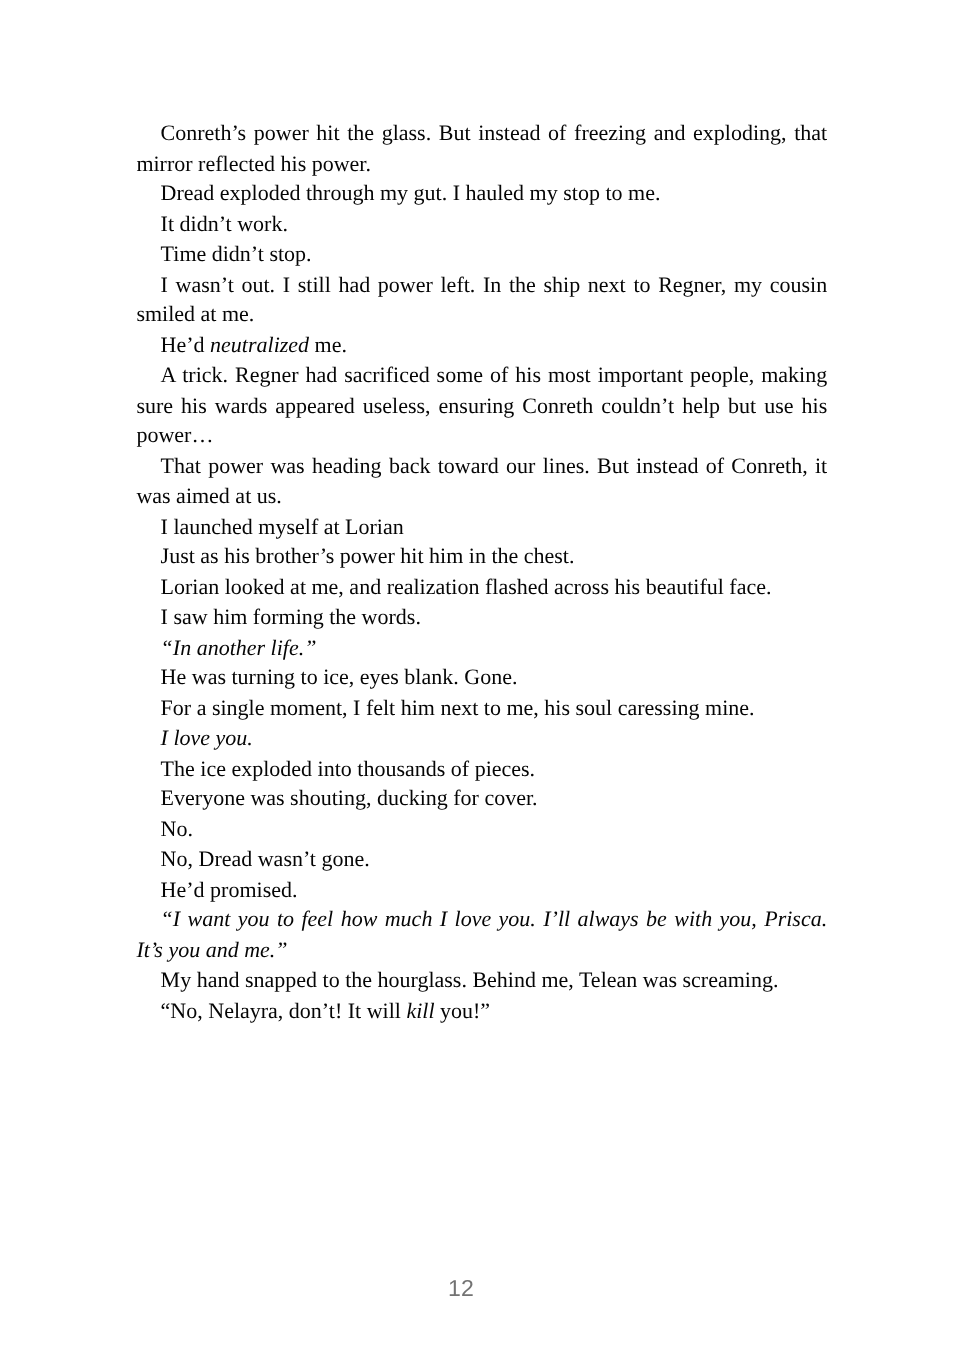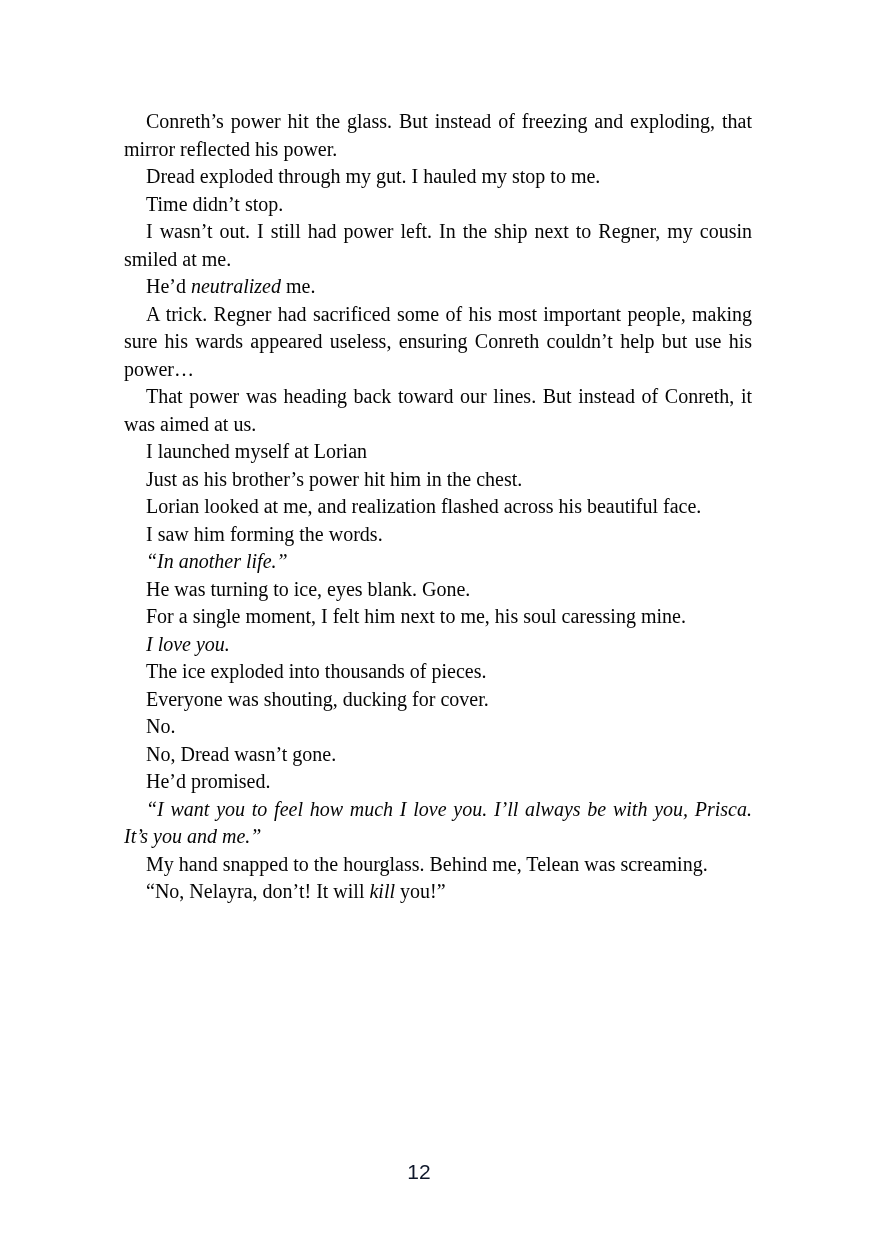--- a/index.html
+++ b/index.html
@@ -39,30 +39,31 @@
     margin-top: 20px;
   }
   .page-number {
     position: absolute;
     top: 1160px;
     left: 0;
     width: 838px;
     text-align: center;
     font-family: "Liberation Sans", sans-serif;
     font-size: 21px;
-    color: #0f172a;
+    color: #737373;
   }
 </style>
 </head>
 <body>
 
 <div class="page">
   <div class="page-text">
       <p class="para"><span>Conreth’s power hit the glass. But instead of freezing and exploding, that mirror reflected his power.</span></p>
       <p class="para"><span>Dread exploded through my gut. I hauled my stop to me.</span></p>
+      <p class="para"><span>It didn’t work.</span></p>
       <p class="para"><span>Time didn’t stop.</span></p>
       <p class="para"><span>I wasn’t out. I still had power left. In the ship next to Regner, my cousin smiled at me.</span></p>
       <p class="para"><span>He’d </span><em>neutralized</em><span> me.</span></p>
       <p class="para"><span>A trick. Regner had sacrificed some of his most important people, making sure his wards appeared useless, ensuring Conreth couldn’t help but use his power…</span></p>
       <p class="para"><span>That power was heading back toward our lines. But instead of Conreth, it was aimed at us.</span></p>
       <p class="para"><span>I launched myself at Lorian</span></p>
       <p class="para"><span>Just as his brother’s power hit him in the chest.</span></p>
       <p class="para"><span>Lorian looked at me, and realization flashed across his beautiful face.</span></p>
       <p class="para"><span>I saw him forming the words.</span></p>
       <p class="para"><em>“In another life.”</em></p>

